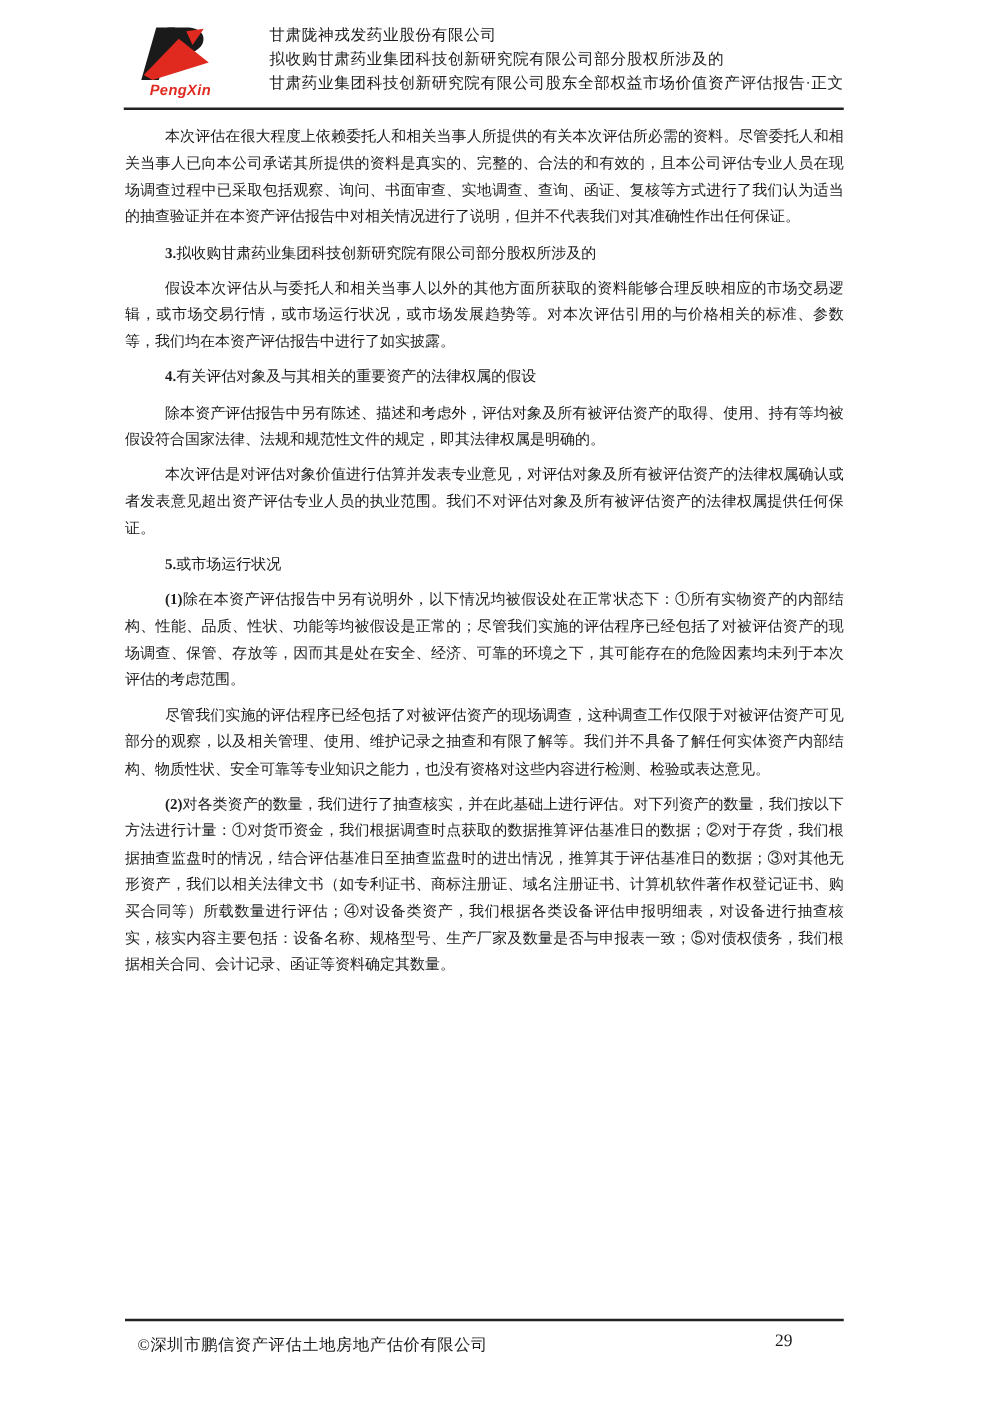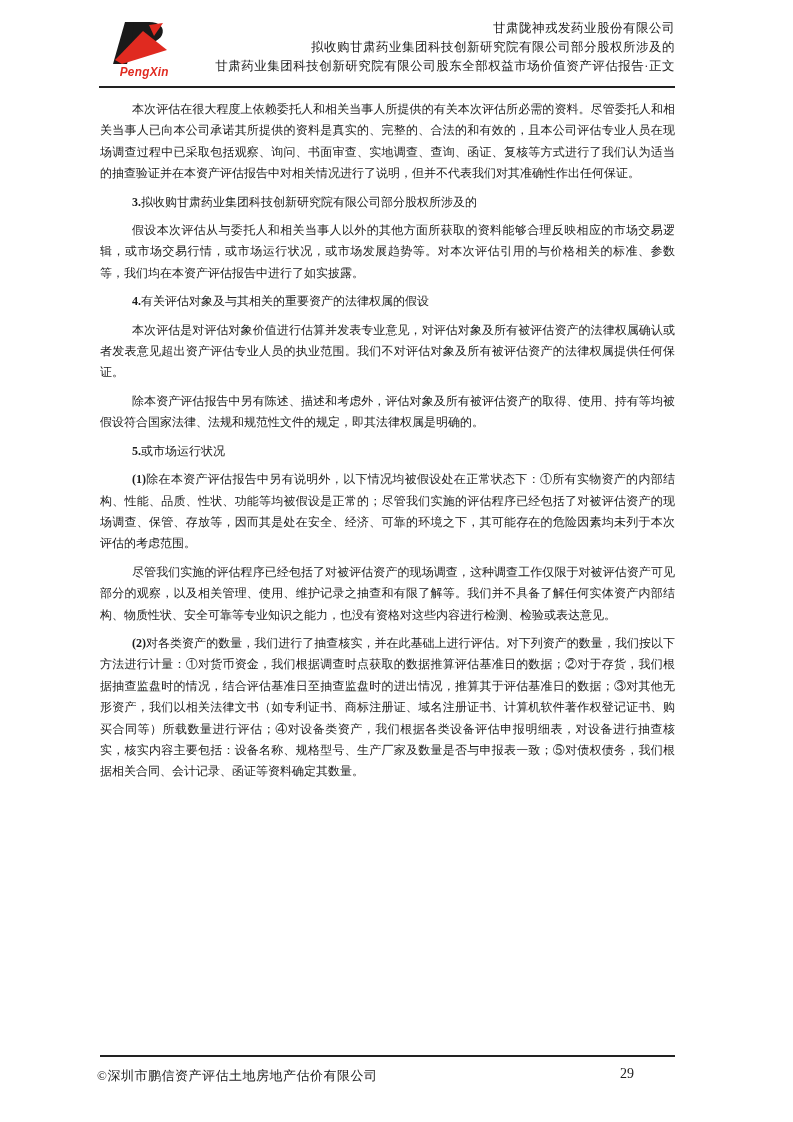--- a/index.html
+++ b/index.html
@@ -19,21 +19,20 @@
     font-family:"Liberation Sans","DejaVu Sans",sans-serif;
     font-weight:bold;font-style:italic;
     font-size:12px;line-height:12px;
     letter-spacing:.3px;
     margin-top:1px;
     transform:scaleX(.98);
     transform-origin:left;
   }
   .header-lines{
     position:absolute;right:118px;top:19px;
-    text-align:right;
     font-size:12.5px;line-height:18.8px;
     letter-spacing:.5px;
     color:#1c1c1c;
     white-space:nowrap;
   }
   .header-rule{
     position:absolute;left:99px;right:118px;top:86px;
     border-top:2px solid #222222;
   }
   
@@ -45,21 +44,21 @@
   }
   .para{margin:0 0 7px 0;text-indent:32px;}
   .heading{margin-top:4px;}
   .num{font-weight:bold;}
   
   .footer-rule{
     position:absolute;left:100px;right:118px;top:1055px;
     border-top:2px solid #222222;
   }
   .copyright{
-    position:absolute;left:97px;top:1067px;
+    position:absolute;left:110px;top:1067px;
     font-size:13px;letter-spacing:.5px;font-family:Liberation Serif, serif;
   }
   .page-num{
     position:absolute;left:620px;top:1066px;
     font-size:14px;
   }
 </style>
 </head>
 <body>
 
@@ -85,23 +84,23 @@
 
   <div class="body-area">
     <p class="para"><b class="num"></b><span>本次评估在很大程度上依赖委托人和相关当事人所提供的有关本次评估所必需的资料。尽管委托人和相关当事人已向本公司承诺其所提供的资料是真实的、完整的、合法的和有效的，且本公司评估专业人员在现场调查过程中已采取包括观察、询问、书面审查、实地调查、查询、函证、复核等方式进行了我们认为适当的抽查验证并在本资产评估报告中对相关情况进行了说明，但并不代表我们对其准确性作出任何保证。</span></p>
 
     <p class="para heading"><b class="num">3.</b><span>拟收购甘肃药业集团科技创新研究院有限公司部分股权所涉及的</span></p>
 
     <p class="para"><b class="num"></b><span>假设本次评估从与委托人和相关当事人以外的其他方面所获取的资料能够合理反映相应的市场交易逻辑，或市场交易行情，或市场运行状况，或市场发展趋势等。对本次评估引用的与价格相关的标准、参数等，我们均在本资产评估报告中进行了如实披露。</span></p>
 
     <p class="para heading"><b class="num">4.</b><span>有关评估对象及与其相关的重要资产的法律权属的假设</span></p>
 
+    <p class="para"><b class="num"></b><span>除本资产评估报告中另有陈述、描述和考虑外，评估对象及所有被评估资产的取得、使用、持有等均被假设符合国家法律、法规和规范性文件的规定，即其法律权属是明确的。</span></p>
+
     <p class="para"><b class="num"></b><span>本次评估是对评估对象价值进行估算并发表专业意见，对评估对象及所有被评估资产的法律权属确认或者发表意见超出资产评估专业人员的执业范围。我们不对评估对象及所有被评估资产的法律权属提供任何保证。</span></p>
-
-    <p class="para"><b class="num"></b><span>除本资产评估报告中另有陈述、描述和考虑外，评估对象及所有被评估资产的取得、使用、持有等均被假设符合国家法律、法规和规范性文件的规定，即其法律权属是明确的。</span></p>
 
     <p class="para heading"><b class="num">5.</b><span>或市场运行状况</span></p>
 
     <p class="para"><b class="num">(1)</b><span>除在本资产评估报告中另有说明外，以下情况均被假设处在正常状态下：①所有实物资产的内部结构、性能、品质、性状、功能等均被假设是正常的；尽管我们实施的评估程序已经包括了对被评估资产的现场调查、保管、存放等，因而其是处在安全、经济、可靠的环境之下，其可能存在的危险因素均未列于本次评估的考虑范围。</span></p>
 
     <p class="para"><b class="num"></b><span>尽管我们实施的评估程序已经包括了对被评估资产的现场调查，这种调查工作仅限于对被评估资产可见部分的观察，以及相关管理、使用、维护记录之抽查和有限了解等。我们并不具备了解任何实体资产内部结构、物质性状、安全可靠等专业知识之能力，也没有资格对这些内容进行检测、检验或表达意见。</span></p>
 
     <p class="para"><b class="num">(2)</b><span>对各类资产的数量，我们进行了抽查核实，并在此基础上进行评估。对下列资产的数量，我们按以下方法进行计量：①对货币资金，我们根据调查时点获取的数据推算评估基准日的数据；②对于存货，我们根据抽查监盘时的情况，结合评估基准日至抽查监盘时的进出情况，推算其于评估基准日的数据；③对其他无形资产，我们以相关法律文书（如专利证书、商标注册证、域名注册证书、计算机软件著作权登记证书、购买合同等）所载数量进行评估；④对设备类资产，我们根据各类设备评估申报明细表，对设备进行抽查核实，核实内容主要包括：设备名称、规格型号、生产厂家及数量是否与申报表一致；⑤对债权债务，我们根据相关合同、会计记录、函证等资料确定其数量。</span></p>
   </div>
 

